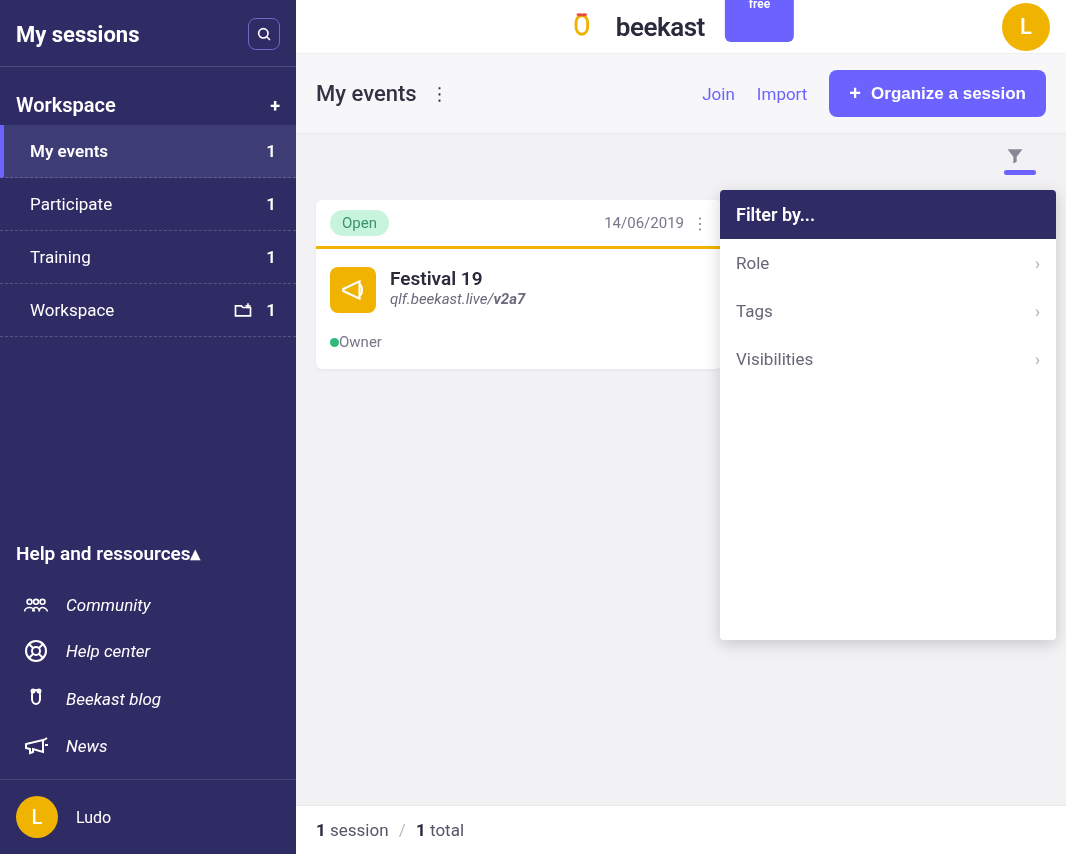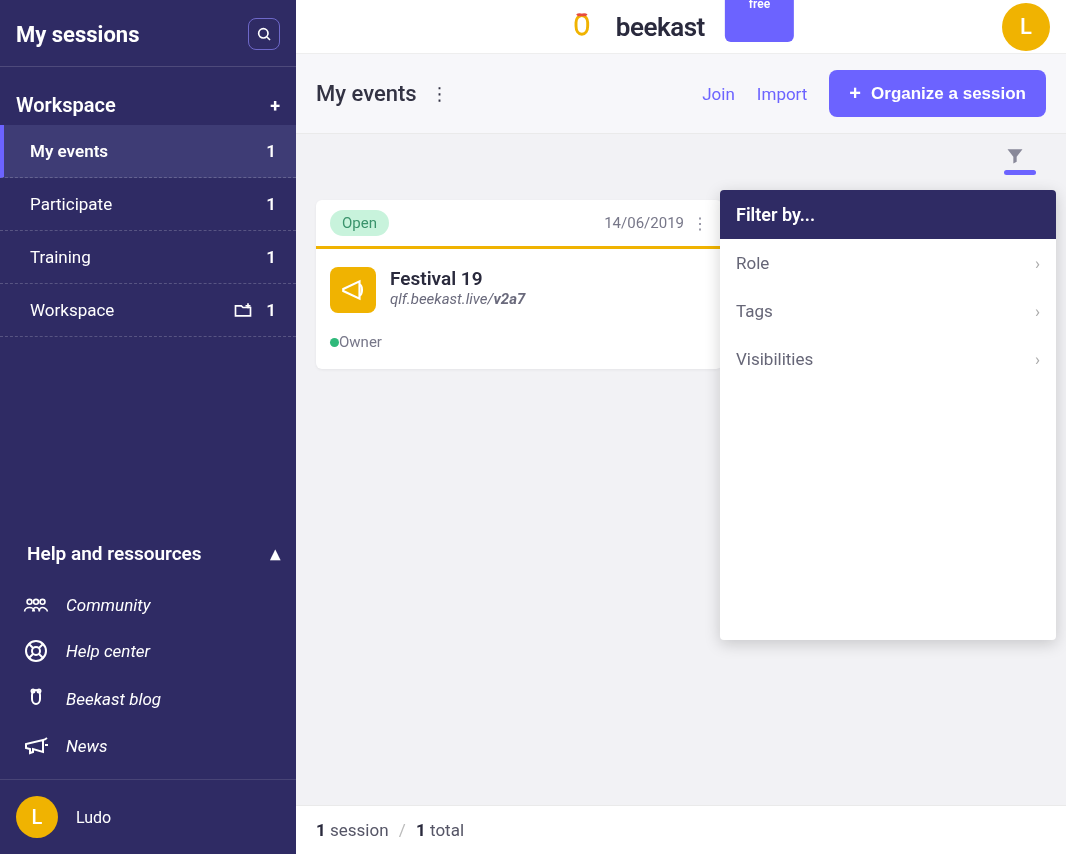--- a/index.html
+++ b/index.html
@@ -64,22 +64,22 @@
   }
   .nav-count { font-weight: 600; }
   .nav-item-ws .right {
     display:flex; align-items:center; gap:12px;
   }
   .help-section {
     margin-top: auto;
   }
   .help-header {
     padding: 14px 16px;
-    display:flex; justify-content: space-between; align-items:center;
-    font-size: 19px; font-weight: 600; margin-left: 11px;
+    display:flex; justify-content: flex-start; align-items:center;
+    font-size: 19px; font-weight: 600;
   }
   .help-items { padding: 4px 0 10px 0; }
   .help-item {
     display:flex; align-items:center; gap:16px;
     padding: 12px 16px 12px 22px;
     font-size: 17px;
     cursor:pointer;
     font-style:italic;
   }
   .help-icon { width: 28px; display:flex; justify-content:center; }

